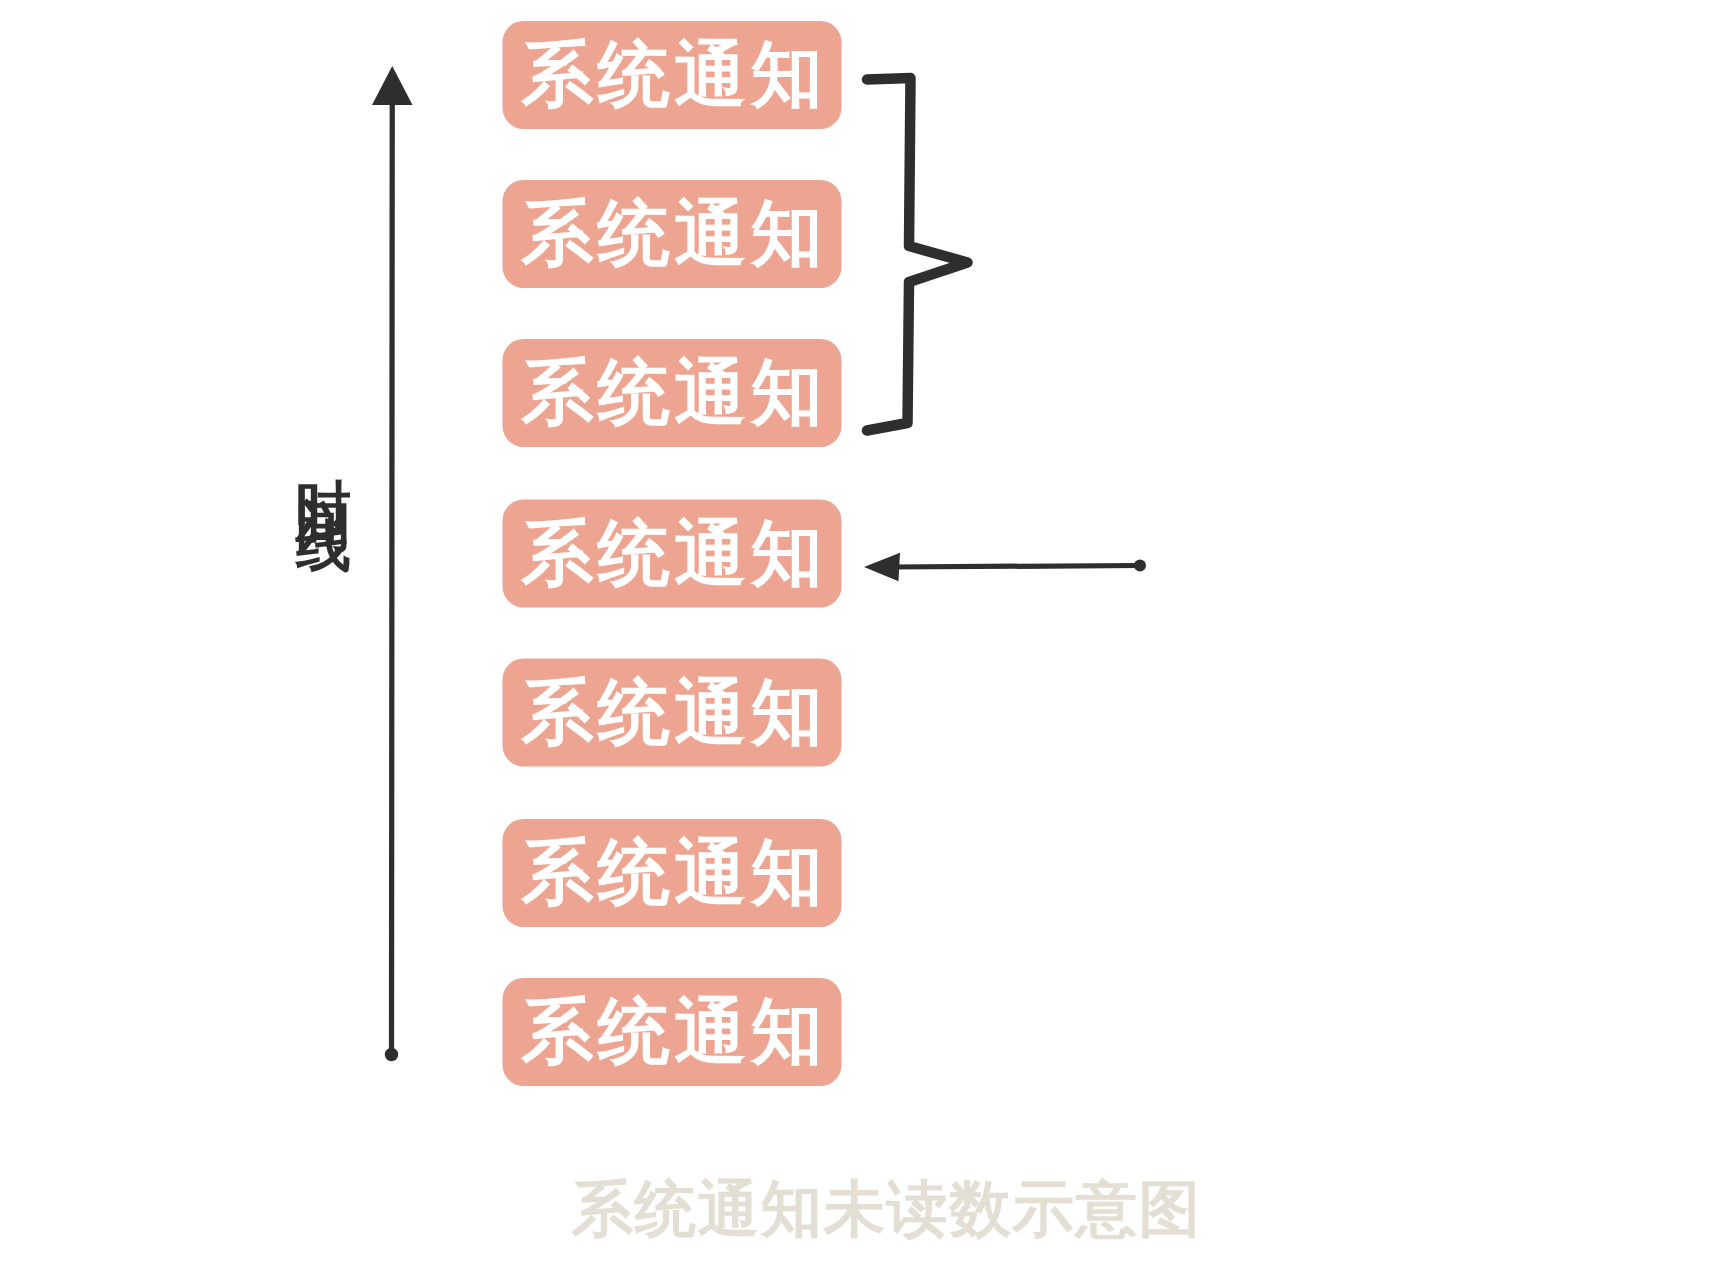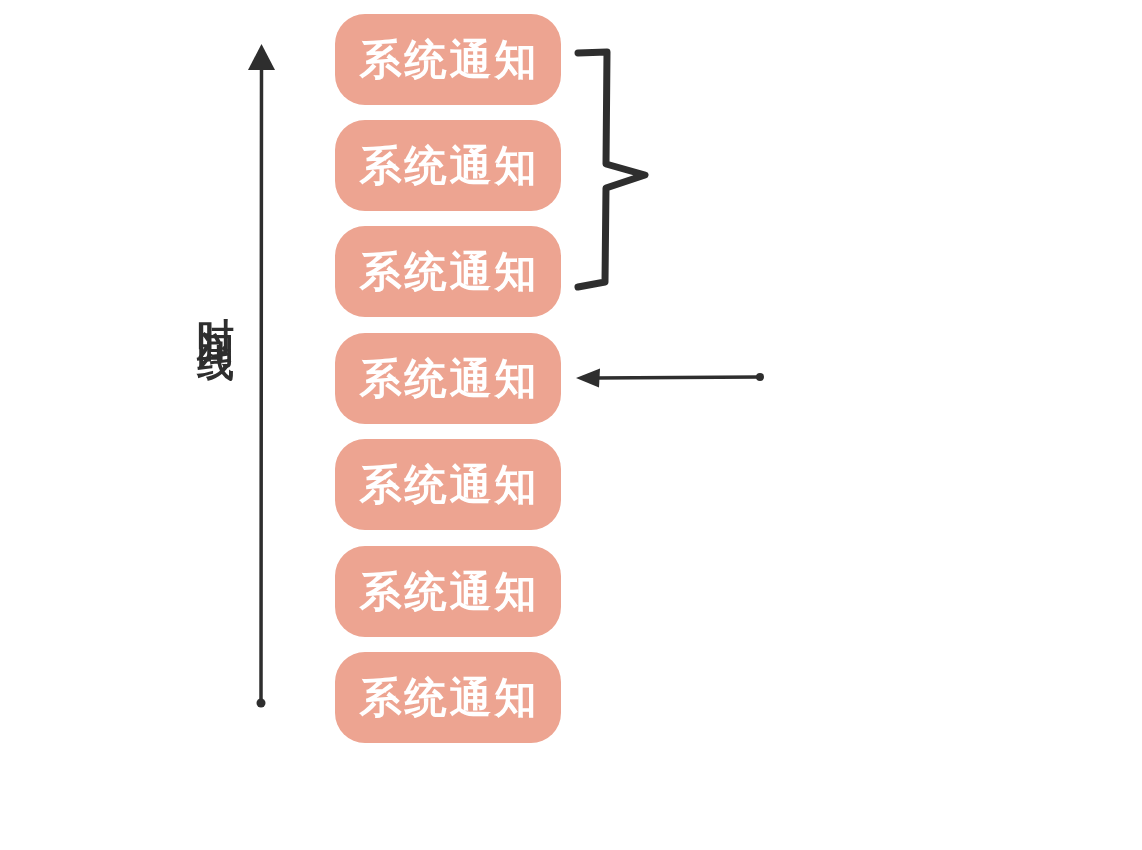--- a/index.html
+++ b/index.html
@@ -36,25 +36,25 @@
     stroke: var(--ink, #2e2e2e);
     stroke-width: 7;
     stroke-linecap: round;
     stroke-linejoin: round;
     fill: none;
   }
   .notification-box {
     position: absolute;
     left: 335px;
     width: 226px;
-    height: 91px;
-    border-radius: 30px;
+    height: 72px;
+    border-radius: 14px;
     background: var(--box_fill, #eda491);
     color: var(--box_text, #ffffff);
-    font-size: 42px;
+    font-size: 48px;
     font-weight: bold;
     letter-spacing: 3px;
     display: flex;
     align-items: center;
     justify-content: center;
     text-indent: 3px;
   }
   .box-1 { top: 14px; }
   .box-2 { top: 120px; }
   .box-3 { top: 226px; }
@@ -120,14 +120,15 @@
 
   <div class="notification-box box-1">系统通知</div>
   <div class="notification-box box-2">系统通知</div>
   <div class="notification-box box-3">系统通知</div>
   <div class="notification-box box-4">系统通知</div>
   <div class="notification-box box-5">系统通知</div>
   <div class="notification-box box-6">系统通知</div>
   <div class="notification-box box-7">系统通知</div>
 
 
+  <div class="caption">系统通知未读数示意图</div>
 
 </div>
 
 </body></html>

